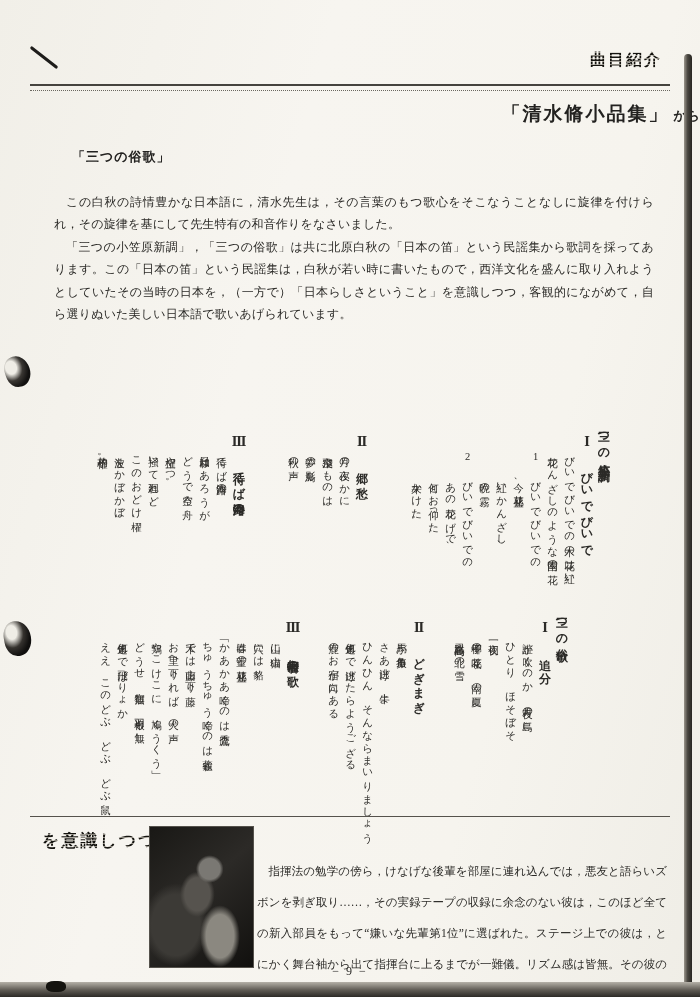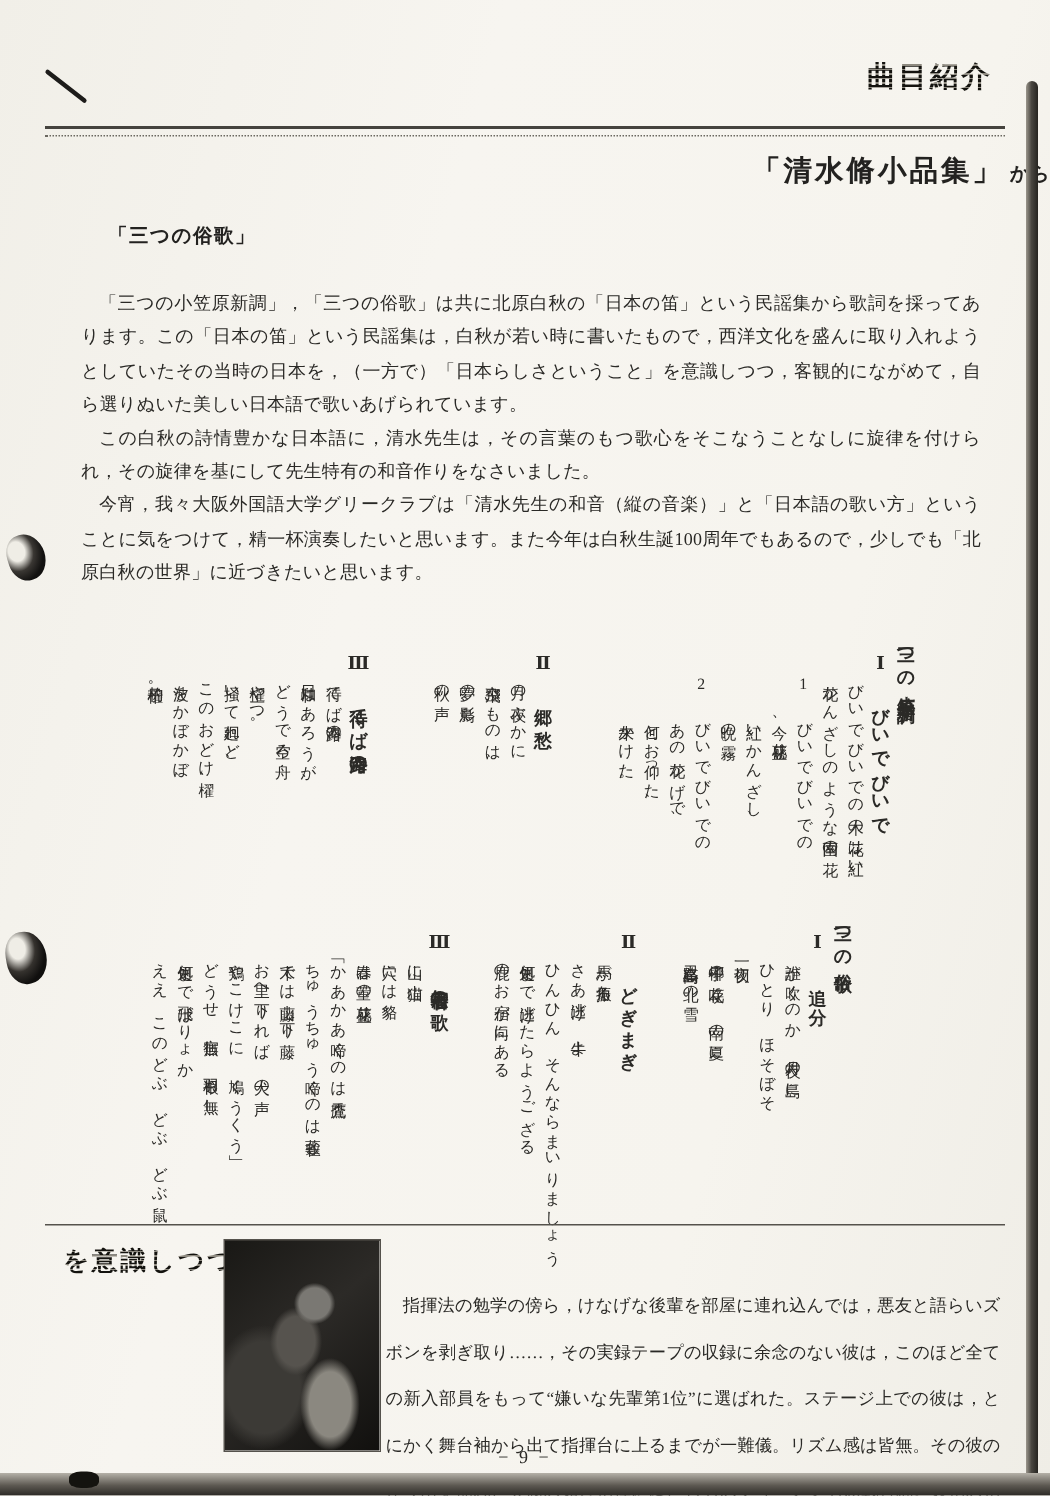--- a/index.html
+++ b/index.html
@@ -27,21 +27,21 @@
   
   .stylized{
     font-family:"Liberation Sans","DejaVu Sans",sans-serif;
     font-weight:bold;color:#26251f;letter-spacing:2px;
     background:repeating-linear-gradient(180deg,#14130f 0 2px,#8d897f 2px 3px);
     -webkit-background-clip:text;background-clip:text;
   }
   @supports ((-webkit-background-clip:text) or (background-clip:text)){
     .stylized{color:transparent;}
   }
-  .header-label{position:absolute;right:38px;top:38px;font-size:19px;margin-left:41px;}
+  .header-label{position:absolute;right:38px;top:50px;font-size:16px;margin-left:41px;}
   .header-rule{position:absolute;left:30px;right:30px;top:84px;height:4px;
     border-top:2px solid #45433e;border-bottom:1px dotted #6b6860;}
   
   .doc-title{position:absolute;left:0;top:101px;width:100%;text-align:right;color:#232220;}
   .doc-title .main{font-size:19px;font-weight:bold;letter-spacing:2px;}
   .doc-title .suffix{font-size:13px;font-weight:bold;}
   .subtitles{position:absolute;left:72px;top:146px;font-size:13px;font-weight:bold;line-height:22px;color:#232220;letter-spacing:1px;}
   .intro{position:absolute;left:54px;top:191px;width:600px;font-size:12px;line-height:22.4px;color:#2a2926;text-align:justify;letter-spacing:0.2px;}
   .intro p{margin:0;text-indent:1em;}
   
@@ -90,23 +90,22 @@
   <div class="doc-title">
     <span class="main">「清水脩小品集」</span>
     <span class="suffix">から</span>
   </div>
 
   <div class="subtitles">
     <div>「三つの俗歌」</div>
   </div>
 
   <div class="intro">
+    <p>この白秋の詩情豊かな日本語に，清水先生は，その言葉のもつ歌心をそこなうことなしに旋律を付けられ，その旋律を基にして先生特有の和音作りをなさいました。</p>
     <p>「三つの小笠原新調」，「三つの俗歌」は共に北原白秋の「日本の笛」という民謡集から歌詞を採ってあります。この「日本の笛」という民謡集は，白秋が若い時に書いたもので，西洋文化を盛んに取り入れようとしていたその当時の日本を，（一方で）「日本らしさということ」を意識しつつ，客観的にながめて，自ら選りぬいた美しい日本語で歌いあげられています。</p>
-    <p>この白秋の詩情豊かな日本語に，清水先生は，その言葉のもつ歌心をそこなうことなしに旋律を付けられ，その旋律を基にして先生特有の和音作りをなさいました。</p>
-    <p>今宵，我々大阪外国語大学グリークラブは「清水先生の和音（縦の音楽）」と「日本語の歌い方」ということに気をつけて，精一杯演奏したいと思います。また今年は白秋生誕100周年でもあるので，少しでも「北原白秋の世界」に近づきたいと思います。</p>
   </div>
 
   <div class="v-block v-block-a">
       <div class="v-col sec-title">三つの小笠原新調</div>
       <div class="v-group">
         <div class="v-col v-head">Ⅰ　びいでびいで</div>
         <div class="v-col ind2">びいでびいでの木の花は紅い</div>
         <div class="v-col ind2">花かんざしのような南国の花</div>
         <div class="v-col ind3">1　びいでびいでの</div>
         <div class="v-col ind4">今、花盛り、</div>

